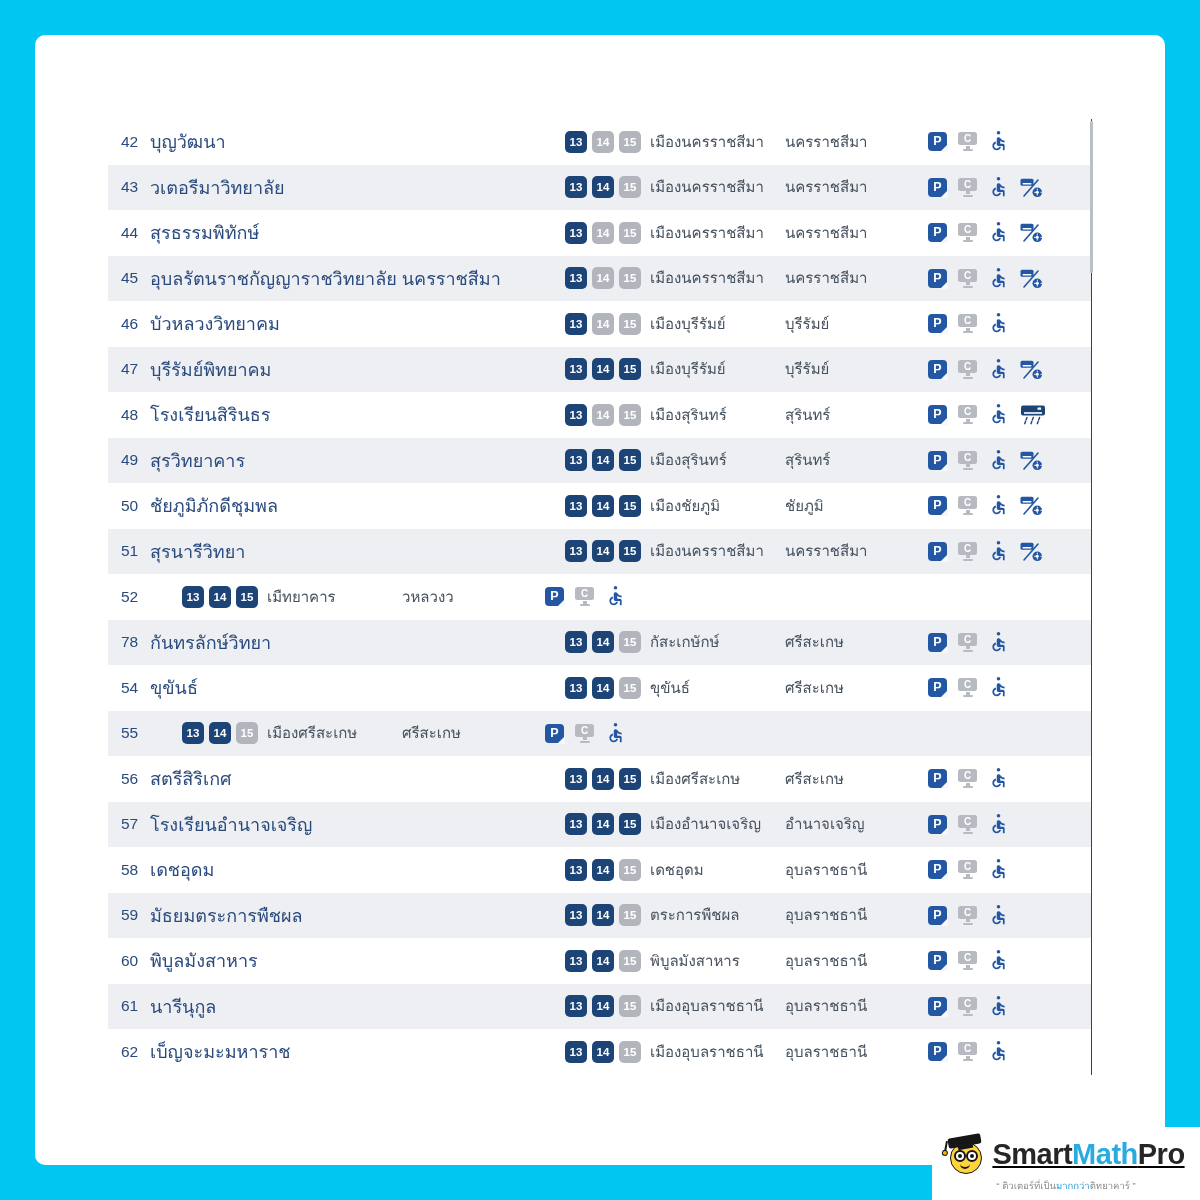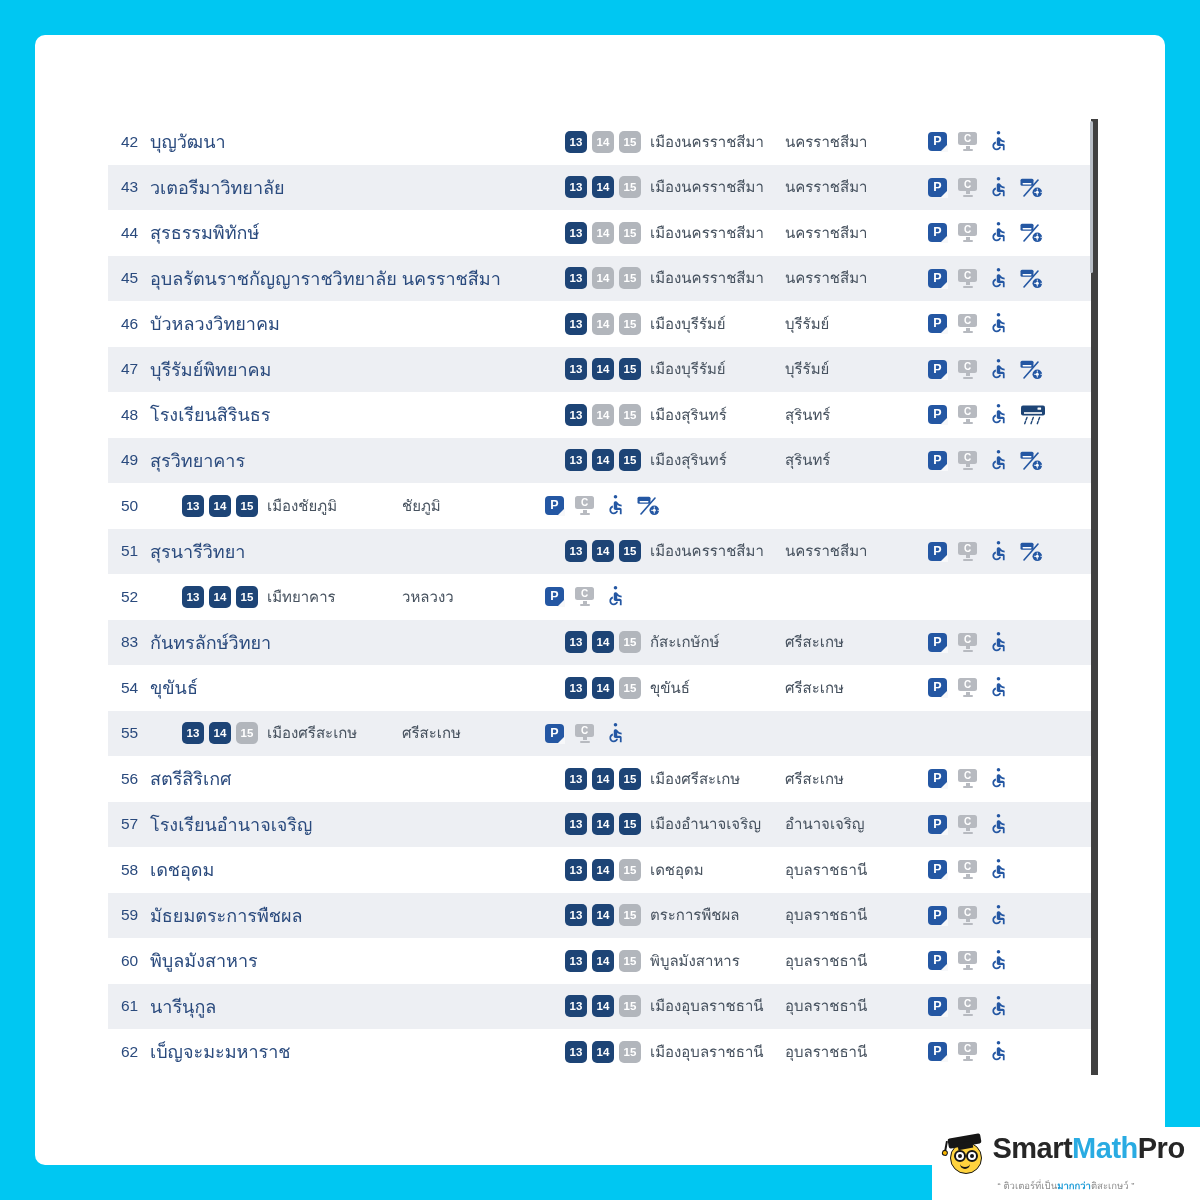--- a/index.html
+++ b/index.html
@@ -8,21 +8,21 @@
     background:var(--frame,#00c7f2);
     font-family:"Liberation Sans", sans-serif;
   }
   .page{
     position:absolute;left:35px;top:35px;width:1130px;height:1130px;
     background:#ffffff;border-radius:10px;
   }
   
   .table{
     position:absolute;left:73px;top:84px;width:983px;
-    border-right:7px solid #404040;
+    border-right:1px solid #404040;
   }
   .scroll-thumb{
     position:absolute;right:-2px;top:2px;width:3px;height:152px;
     background:#b9bfc7;border-radius:2px;z-index:4;
   }
   .row{display:flex;align-items:center;height:45.5px;box-sizing:border-box;}
   .row:nth-of-type(odd){background:var(--row-alt,#edeff3);}
   .col{box-sizing:border-box;flex:0 0 auto;}
   .col.num{width:42px;padding-left:13px;color:var(--navy,#2a4a7d);font-size:15.5px;}
   .col.name{width:383px;color:var(--navy,#2a4a7d);font-size:18px;white-space:nowrap;overflow:hidden;}
@@ -66,21 +66,21 @@
   .ic-aircon-fan{width:23px;height:21px;color:var(--icon-blue,#2457a3);}
   .ic-aircon-fan svg{width:23px;height:21px;display:block;}
   .ic-aircon-unit{width:26px;height:22px;color:var(--badge-active,#1d4476);}
   .ic-aircon-unit svg{width:26px;height:22px;display:block;}
   
   .logo-card{
     position:absolute;right:0;bottom:0;width:268px;height:73px;background:#fff;
     border-top-left-radius:16px;display:flex;flex-direction:column;
     align-items:center;justify-content:center;z-index:10;
   }
-  .logo-row{display:flex;}
+  .logo-row{display:flex;align-items:center;text-decoration:underline;}
   .face{position:relative;width:38px;height:40px;margin-right:7px;flex:0 0 auto;}
   .face-circle{
     position:absolute;left:3px;bottom:0;width:30px;height:30px;background:#ffd33e;
     border:1.5px solid #161616;border-radius:50%;
   }
   .eye{
     position:absolute;width:8px;height:8px;background:#fff;border:2px solid #161616;
     border-radius:50%;top:16px;
   }
   .eye.l{left:7px;} .eye.r{left:19px;}
@@ -96,21 +96,21 @@
   .cap::after{content:"";position:absolute;left:9px;top:6px;width:15px;height:7px;background:#161616;}
   .tassel{position:absolute;left:-2px;top:7px;width:2px;height:11px;background:#161616;transform:rotate(10deg);}
   .tassel::after{
     content:"";position:absolute;bottom:-4px;left:-2px;width:4px;height:4px;
     background:#f7b500;border:1px solid #161616;border-radius:50%;
   }
   .wordmark{font-size:29px;font-weight:bold;letter-spacing:-0.5px;line-height:1;}
   .w-smart,.w-pro{color:#262626;}
   .w-math{color:var(--logo-cyan,#29abe2);}
   .tagline{margin-top:4px;font-size:9.5px;color:#8a8a8a;}
-  .tag-hl{color:var(--tag-blue,#1f9cd8);font-weight:bold;}
+  .tag-hl{color:var(--tag-blue,#1f9cd8);font-weight:normal;}
 </style>
 </head>
 <body style="--frame: #00c7f2; --row-alt: #edeff3; --navy: #2a4a7d; --slate: #47525f; --badge-active: #1d4476; --badge-inactive: #b2b6bc; --icon-blue: #2457a3; --icon-gray: #b7bac0; --logo-cyan: #29abe2; --tag-blue: #1f9cd8;">
 
 <div class="page">
   <div class="table" id="table">
     <div class="scroll-thumb"></div>
   <div class="row">
     <span class="col num">42</span>
     <span class="col name">บุญวัฒนา</span>
@@ -360,20 +360,21 @@
               <rect x="2.5" y="6" width="9" height="1.5" rx="0.7" fill="#fff"></rect>
               <circle cx="17.3" cy="15.3" r="4.8" fill="currentColor"></circle>
               <circle cx="17.3" cy="15.3" r="1.5" fill="#fff"></circle>
               <path d="M17.3 11.6v2m-3.2 1.7h2m4.4 0h2m-5.2 3.2v-2" stroke="#fff" stroke-width="0.9"></path>
             </svg>
           </span>
         </span>
   </div>
       <div class="row">
     <span class="col num">50</span>
+    <span class="col name">ชัยภูมิภักดีชุมพล</span>
     <span class="col days">
           <span class="badge on">13</span>
           <span class="badge on">14</span>
           <span class="badge on">15</span>
         </span>
     <span class="col district">เมืองชัยภูมิ</span>
     <span class="col province">ชัยภูมิ</span>
     <span class="col icons">
           <span class="ic ic-parking">
             <span class="lbl">P</span>
@@ -449,21 +450,21 @@
             <span class="scr">C</span>
           </span>
           <span class="ic ic-wheelchair">
             <svg viewBox="0 0 24 24" fill="currentColor">
               <path d="M12 4c1.11 0 2-.89 2-2s-.89-2-2-2-2 .89-2 2 .89 2 2 2zm7 9v-2c-1.54.02-3.09-.75-4.07-1.83l-1.29-1.43c-.17-.19-.38-.34-.61-.45-.01 0-.01-.01-.02-.01H13c-.35-.2-.75-.3-1.19-.26C10.76 7.11 10 8.04 10 9.09V15c0 1.1.9 2 2 2h5v5h2v-5.5c0-1.1-.9-2-2-2h-3v-3.45c1.29 1.07 3.25 1.94 5 1.95zm-6.17 5c-.41 1.16-1.52 2-2.83 2-1.66 0-3-1.34-3-3 0-1.31.84-2.41 2-2.83V12.1c-2.28.46-4 2.48-4 4.9 0 2.76 2.24 5 5 5 2.42 0 4.44-1.72 4.9-4h-2.07z"></path>
             </svg>
           </span>
         </span>
   </div>
       <div class="row">
-    <span class="col num">83</span>
+    <span class="col num">78</span>
     <span class="col name">กันทรลักษ์วิทยา</span>
     <span class="col days">
           <span class="badge on">13</span>
           <span class="badge on">14</span>
           <span class="badge off">15</span>
         </span>
     <span class="col district">กัสะเกษักษ์</span>
     <span class="col province">ศรีสะเกษ</span>
     <span class="col icons">
           <span class="ic ic-parking">
@@ -702,14 +703,14 @@
     <span class="face">
       <span class="face-circle"></span>
       <span class="eye l"></span>
         <span class="eye r"></span>
       <span class="smile"></span>
       <span class="cap"></span>
       <span class="tassel"></span>
     </span>
     <span class="wordmark"><span class="w-smart">Smart</span><span class="w-math">Math</span><span class="w-pro">Pro</span></span>
   </div>
-  <div class="tagline"><span>“ ติวเตอร์ที่เป็น</span><span class="tag-hl">มากกว่า</span><span>ติสะเกษว์ ”</span></div>
+  <div class="tagline"><span>“ ติวเตอร์ที่เป็น</span><span class="tag-hl">มากกว่า</span><span>ติทยาคาร์ ”</span></div>
 </div>
 
 </body></html>

